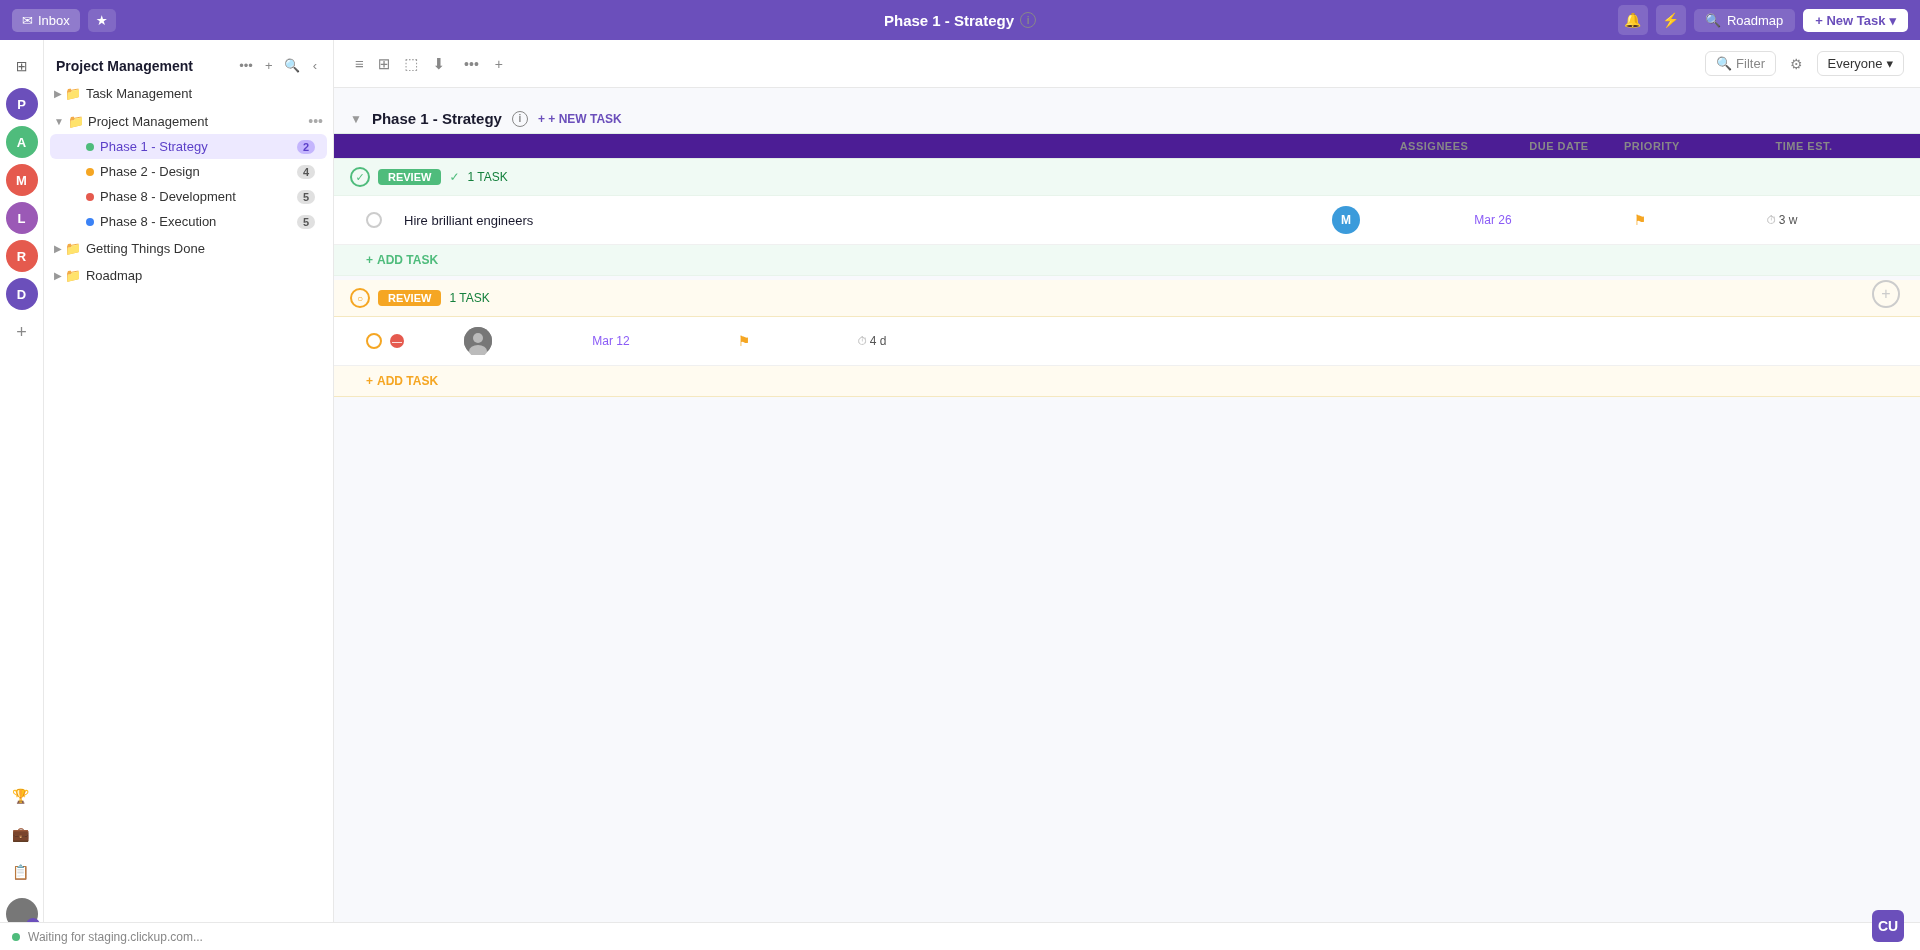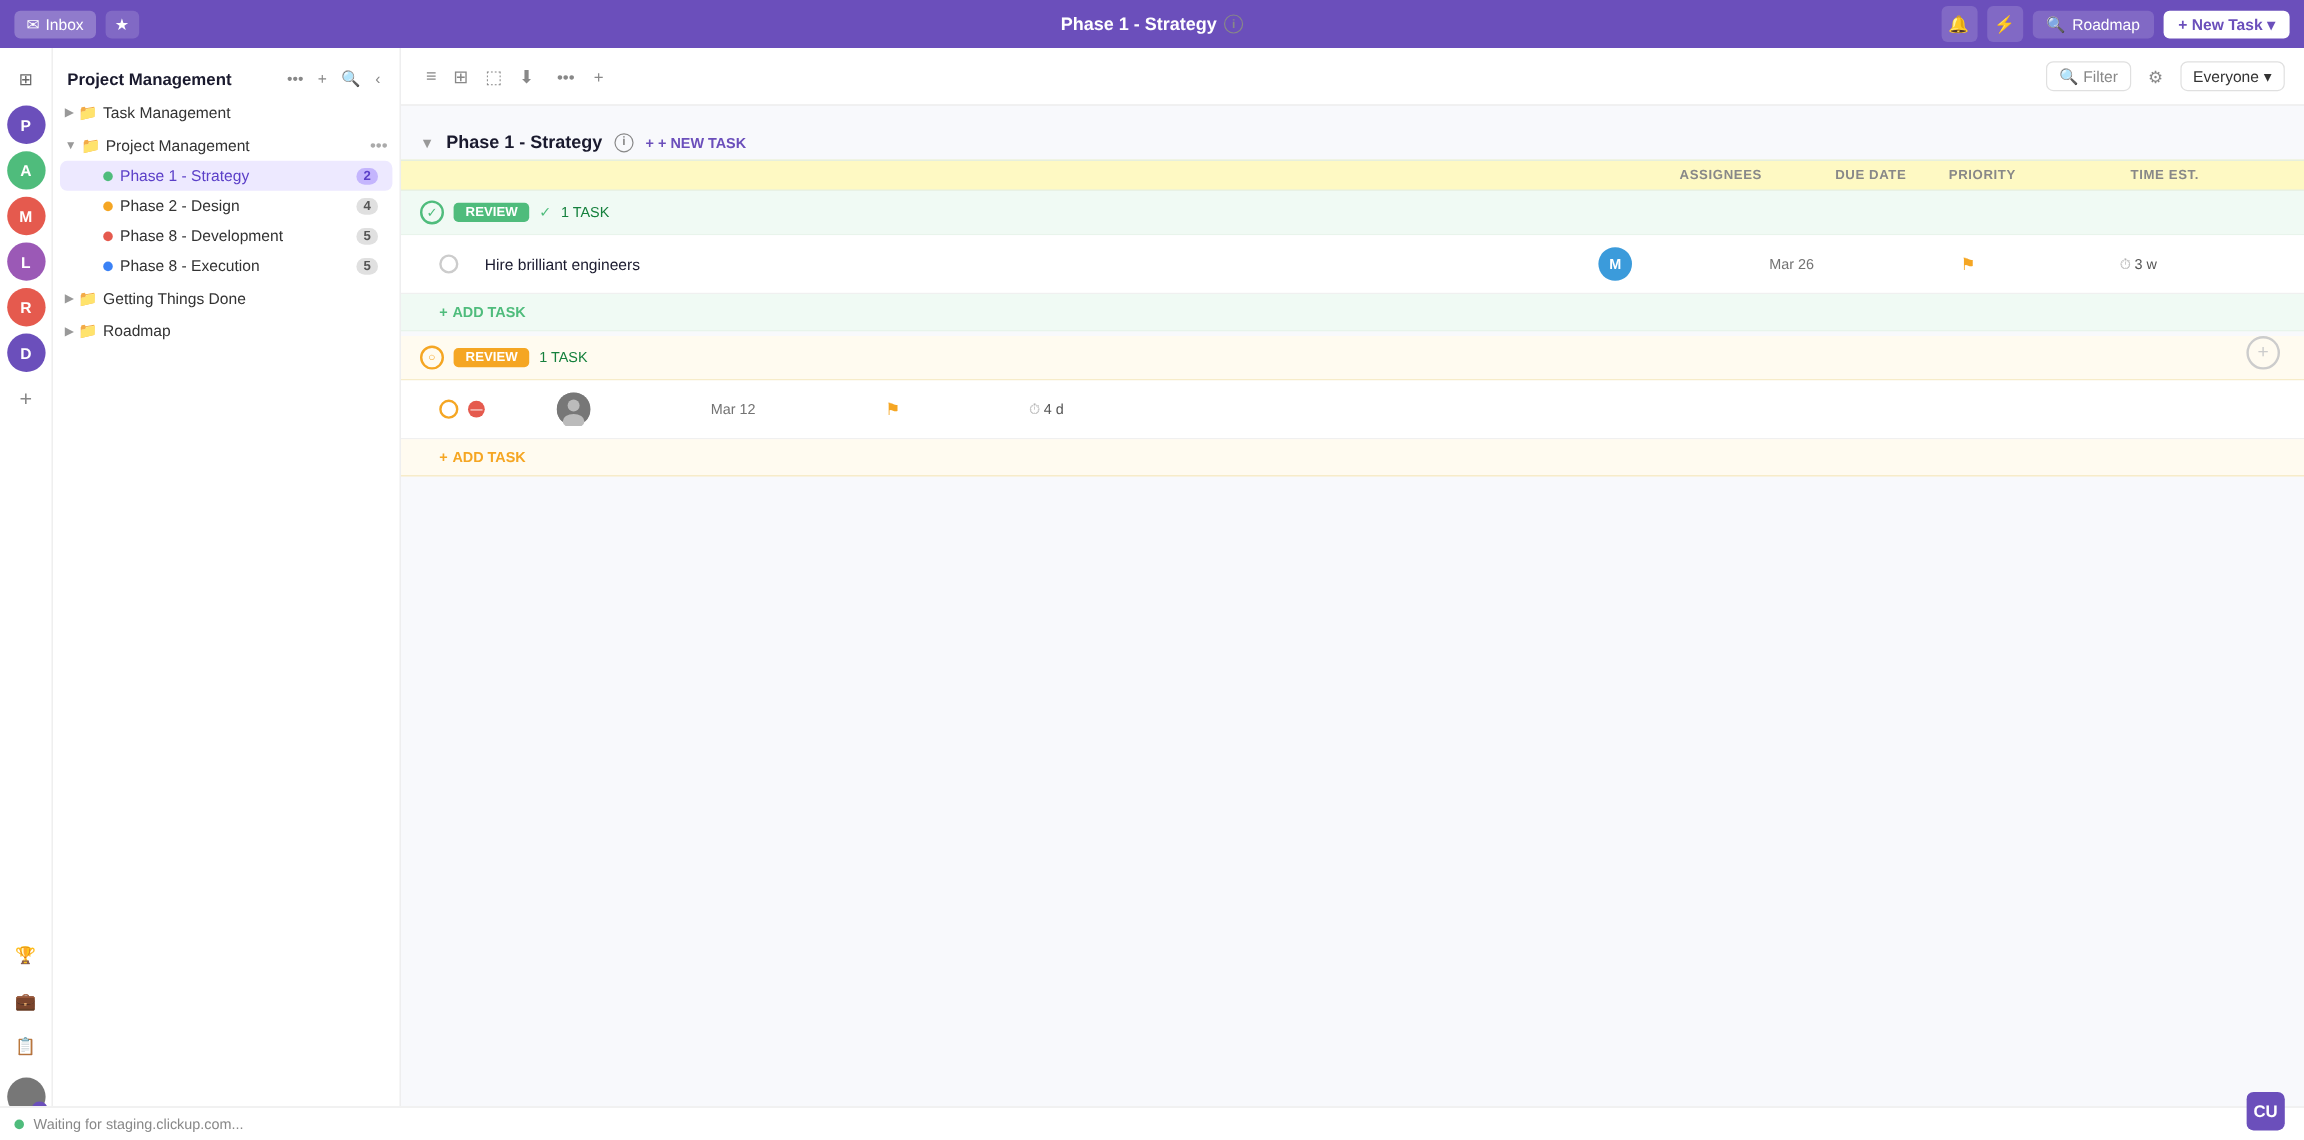--- a/index.html
+++ b/index.html
@@ -258,21 +258,21 @@
       color: #6b4fbb;
       background: transparent;
       border: none;
       cursor: pointer;
       font-weight: 600;
     }
     .task-table-header {
       display: flex;
       align-items: center;
       padding: 6px 16px;
-      background: #fef9c3;
+      background: #4c1d95;
       font-size: 11px;
       color: #888;
       font-weight: 600;
       text-transform: uppercase;
       letter-spacing: 0.5px;
       border-top: 1px solid #e0ede5;
       border-bottom: 1px solid #e0ede5;
     }
     .col-task { flex: 1; }
     .col-assignees { width: 120px; text-align: center; }
@@ -332,21 +332,21 @@
     .task-assignee-avatar {
       width: 28px; height: 28px;
       border-radius: 50%;
       display: flex; align-items: center; justify-content: center;
       font-weight: 700; font-size: 12px; color: white;
     }
     .task-due {
       width: 130px;
       text-align: center;
       font-size: 12px;
-      color: #737373;
+      color: #8b5cf6;
       font-weight: 500;
     }
     .task-priority {
       width: 120px;
       text-align: center;
     }
     .flag-icon { font-size: 14px; color: #f5a623; }
     .task-time {
       width: 120px;
       text-align: center;

